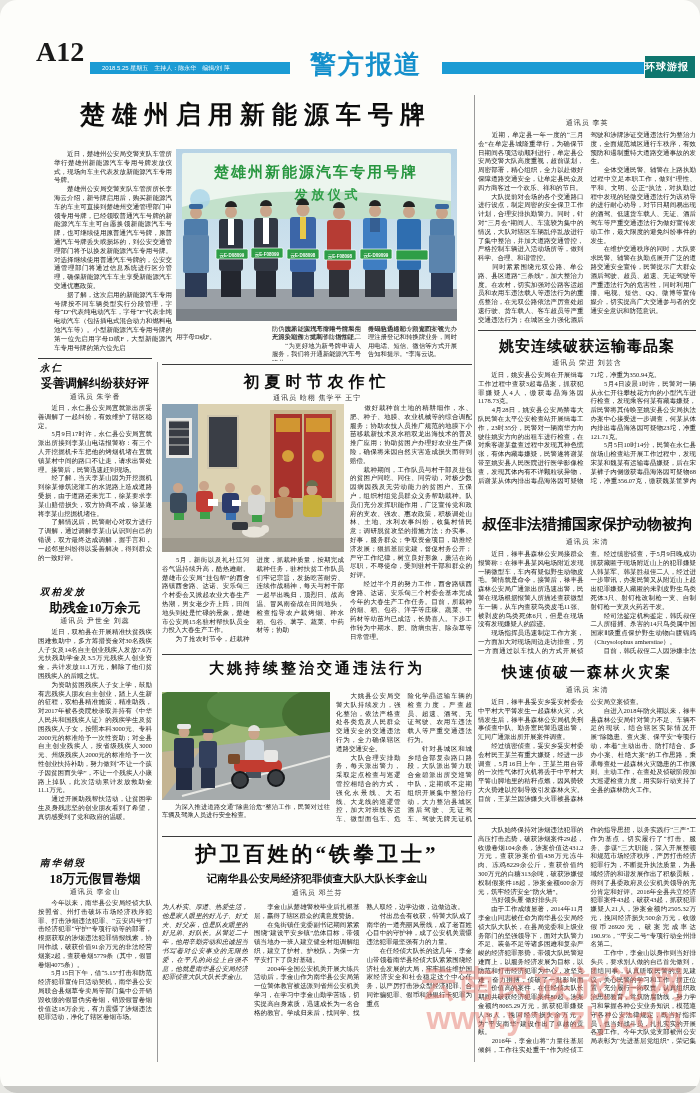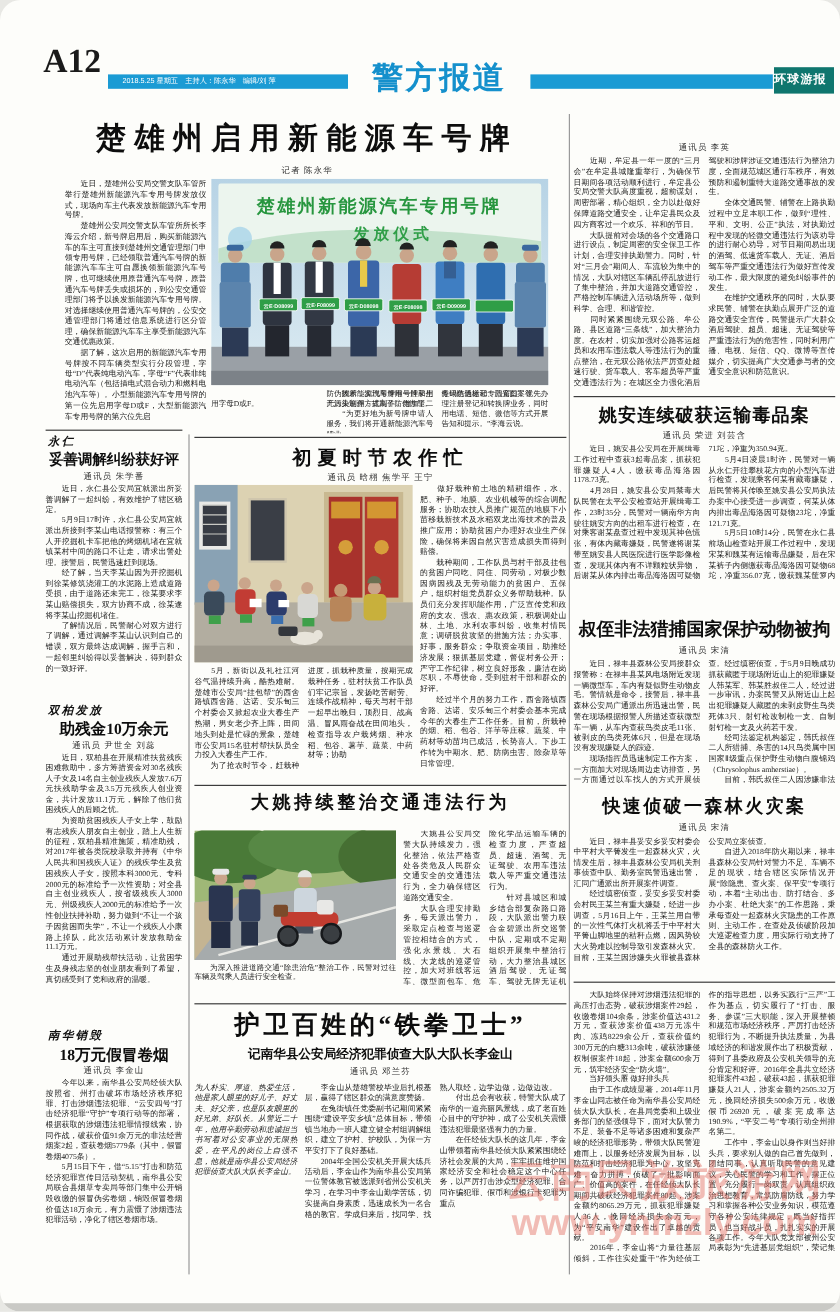--- a/index.html
+++ b/index.html
@@ -36,21 +36,20 @@
 <div id="page">
 
   <div class="abs" style="left:36px;top:36px;font-size:28px;font-weight:600;font-family:'Liberation Serif',serif;">A12</div>
   <div id="dateline-bar" class="abs" style="left:90px;top:62px;width:554px;height:12px;">
     <span>2018.5.25 星期五　主持人：陈永华　编辑/刘 萍</span>
   </div>
   <div class="abs hl" id="section-title" style="left:290px;top:46px;width:152px;height:38px;line-height:38px;">警方报道</div>
   <div id="masthead" class="abs" style="left:645px;top:56px;width:50px;height:22px;">环球游报</div>
 
   <div class="abs hl" style="left:38px;top:98px;width:436px;font-size:25px;letter-spacing:7px;">楚雄州启用新能源车号牌</div>
-  <div class="abs byline" style="left:38px;top:137px;width:436px;">记者 陈永华</div>
   <div class="abs body-text" style="left:54px;top:150px;width:118px;height:208px;">　　近日，楚雄州公安局交警支队车管所举行楚雄州新能源汽车专用号牌发放仪式，现场向车主代表发放新能源汽车专用号牌。
 　　楚雄州公安局交警支队车管所所长李海云介绍，新号牌启用后，购买新能源汽车的车主可直接到楚雄州交通管理部门申领专用号牌，已经领取普通汽车号牌的新能源汽车车主可自愿换领新能源汽车号牌，也可继续使用原普通汽车号牌，原普通汽车号牌丢失或损坏的，到公安交通管理部门将予以换发新能源汽车专用号牌。对选择继续使用普通汽车号牌的，公安交通管理部门将通过信息系统进行区分管理，确保新能源汽车车主享受新能源汽车交通优惠政策。
 　　据了解，这次启用的新能源汽车专用号牌按不同车辆类型实行分段管理，字母“D”代表纯电动汽车，字母“F”代表非纯电动汽车（包括插电式混合动力和燃料电池汽车等）。小型新能源汽车专用号牌的第一位先启用字母D或F，大型新能源汽车专用号牌的第六位先启</div>
 
   <div class="abs" style="left:176px;top:149px;width:281px;height:172px;">
     <svg width="281" height="172" viewBox="0 0 281 172">
       <defs>
         <linearGradient id="sky1" x1="0" y1="0" x2="0" y2="1">
           <stop offset="0" stop-color="#b7d3e5"></stop>
             <stop offset="1" stop-color="#dcebf2"></stop>

